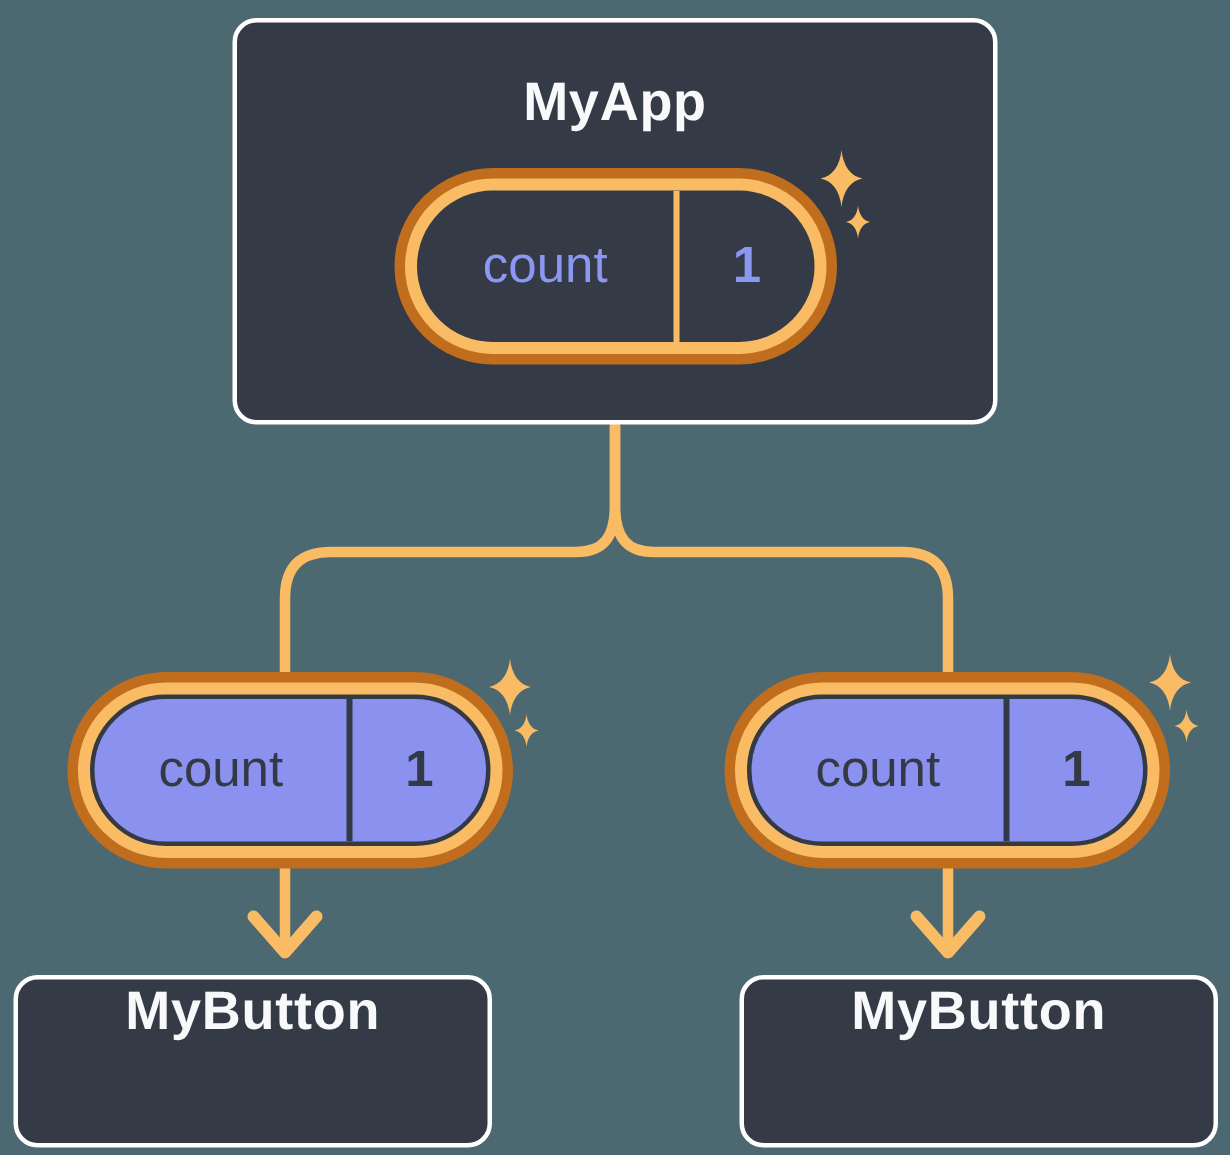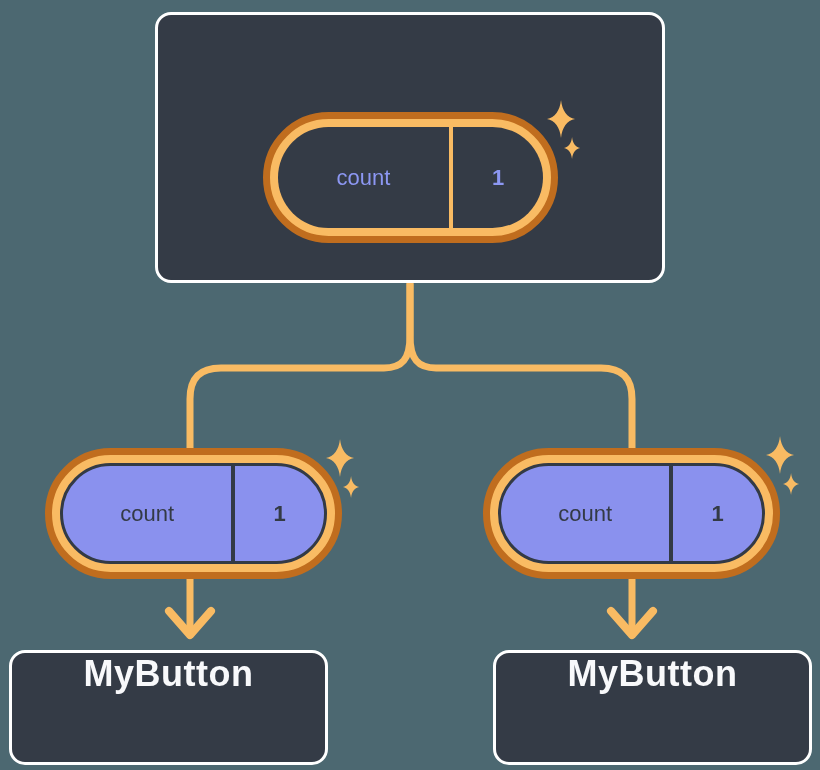--- a/index.html
+++ b/index.html
@@ -59,21 +59,21 @@
   .pill-body {
     box-sizing: border-box;
     height: 100%;
     border-radius: 999px;
     display: flex;
     align-items: stretch;
     overflow: hidden;
   }
   .seg {
     display: flex; align-items: center; justify-content: center;
-    font-size: 22px;
+    font-size: 34px;
   }
   .seg.key { flex: 1.9; font-weight: 500; }
   .seg.val { flex: 1;   font-weight: 700; }
 
   .pill-dark .pill-body { background: var(--card); }
   .pill-dark .seg { color: var(--purple-text); }
   .pill-dark .seg.val { border-left: 4px solid var(--orange-light); }
 
   .pill-purple .pill-body { background: var(--pill-purple); border: 3px solid var(--ink); }
   .pill-purple .seg { color: var(--ink); }
@@ -93,20 +93,21 @@
   <svg class="wires" width="820" height="770" viewBox="0 0 820 770">
     <path class="wire" d="M410 284 V336 C410 359 402 368 384 368 H221 C200 368 190 378 190 399 V451"></path>
     <path class="wire" d="M410 284 V336 C410 359 418 368 436 368 H601 C622 368 632 378 632 399 V451"></path>
     <path class="wire" d="M190 578 V633"></path>
     <path class="wire head" d="M169 611 L190 635 L211 611"></path>
     <path class="wire" d="M632 578 V633"></path>
     <path class="wire head" d="M611 611 L632 635 L653 611"></path>
   </svg>
 
   <section class="card root-card">
+    <div class="node-label">MyApp</div>
     <div class="pill pill-dark pill-root" style="left:105px; top:97px;">
       <div class="pill-body">
         <span class="seg key">count</span>
         <span class="seg val">1</span>
       </div>
     </div>
   </section>
 
   <div class="pill pill-purple pill-left">
     <div class="pill-body">

